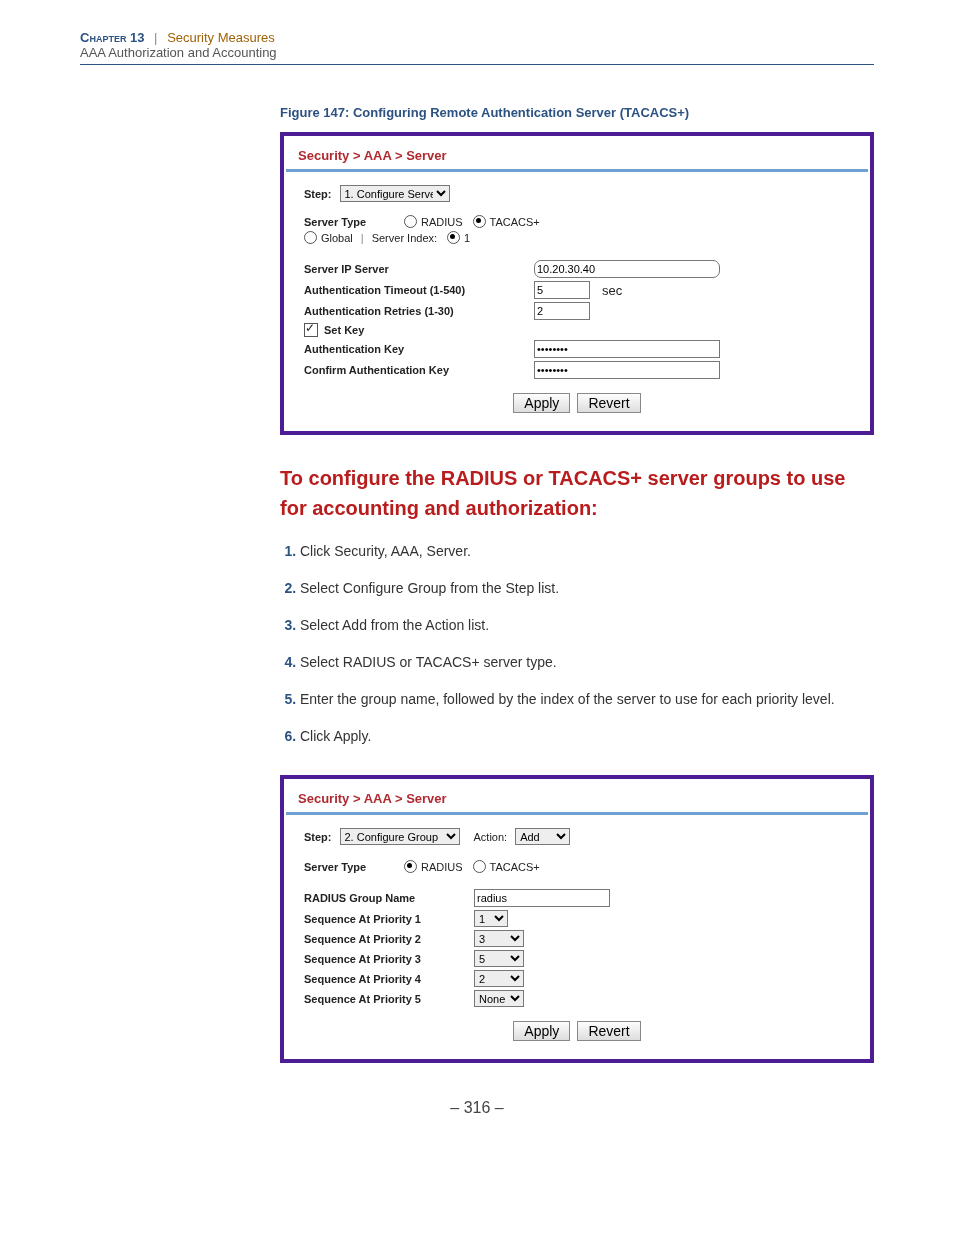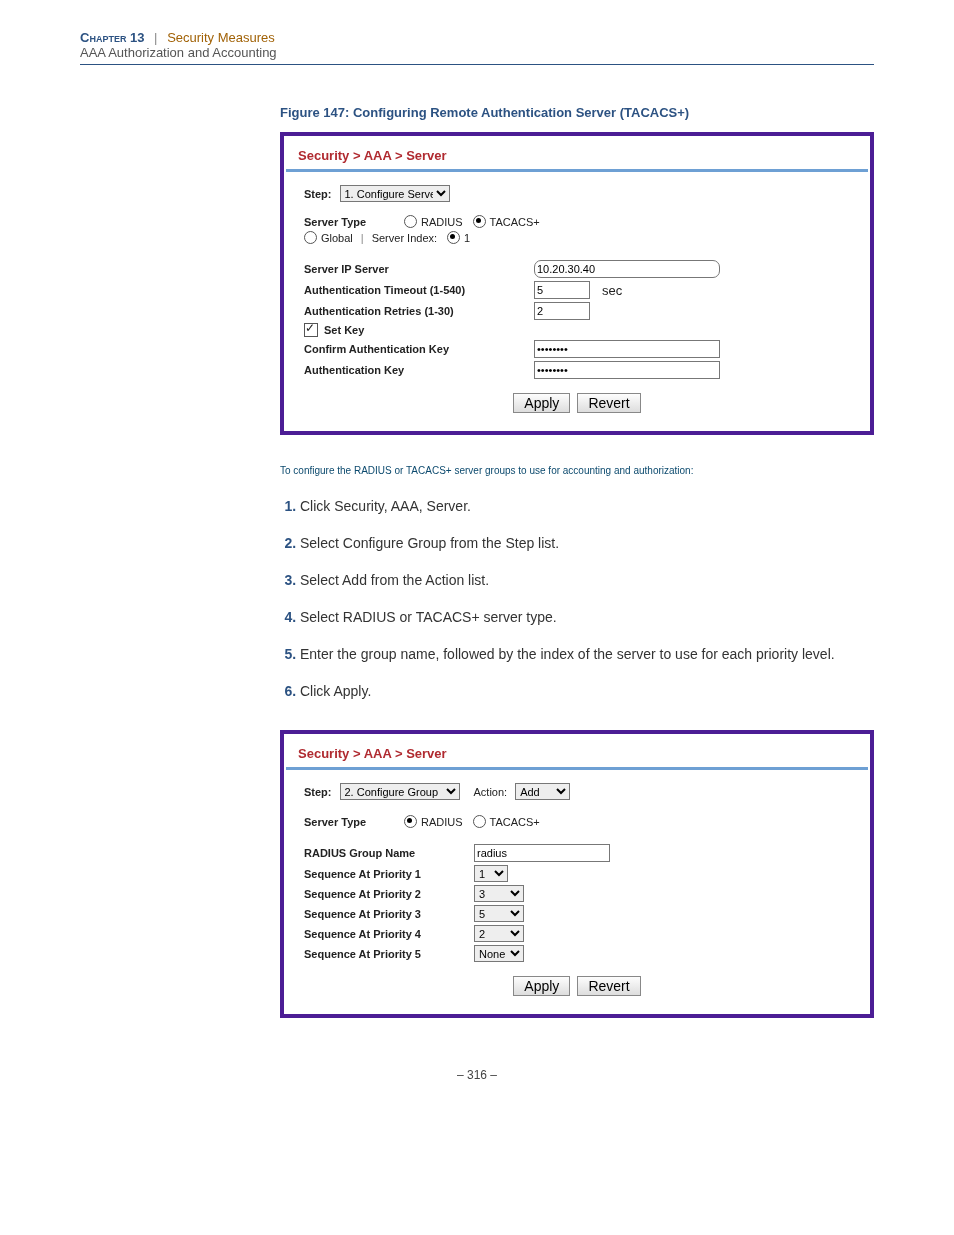--- a/index.html
+++ b/index.html
@@ -47,25 +47,25 @@
   .radio { appearance: none; width:11px; height:11px; border:1px solid #555; border-radius:50%; margin:0 4px 0 10px; vertical-align:middle; position:relative; display:inline-block; background:#fff;}
   .radio.checked::after{content:"";position:absolute;top:2px;left:2px;width:5px;height:5px;background:#000;border-radius:50%;}
   .checkbox { appearance:none; width:12px;height:12px;border:1px solid #555; margin:0 6px 0 0; vertical-align:middle; display:inline-block; background:#fff; position:relative;}
   .checkbox.checked::after{content:"✓";position:absolute;top:-3px;left:0;font-size:12px;}
   .tinput { border:1px solid #777; font-size:11px; padding:1px 2px; height:14px; box-sizing:content-box; font-family:Verdana,Arial,sans-serif;}
   .tselect { border:1px solid #777; font-size:11px; height:17px; background:#eee; font-family:Verdana,Arial,sans-serif;}
   .sec { margin-bottom:2px; }
   .unit { margin-left:12px; font-size:13px; }
   .btnrow { text-align:center; margin-top:14px; }
   .btn { font-size:14px; padding:1px 10px; border:1px solid #888; background:linear-gradient(#fdfdfd,#ddd); margin:0 2px; cursor:pointer;}
-  .body-text { font-size:10px; color:#0c4a6e; line-height:1.5; margin:12px 0 18px 0;}
+  .body-text { font-size:20px; color:#b91c1c; line-height:1.5; margin:12px 0 18px 0;font-weight:bold;}
   ol.steps { padding-left:20px; margin:0 0 28px 0;}
   ol.steps li { font-size:14px; color:#333; line-height:1.5; margin-bottom:16px;}
   ol.steps li::marker { color:#2c5282; font-weight:bold; }
-  .footer { text-align:center; color:#444; font-size:12px; margin-top:50px;}
+  .footer { text-align:center; color:#444; font-size:16px; margin-top:36px;}
 </style>
 </head>
 <body>
 
 <div class="page">
   <div class="header-line">
     <span class="chapter-label">Chapter</span>
     <span class="chapter-num">13</span>
     <span class="divider">|</span>
     <span class="section-link">Security Measures</span><br>
@@ -114,25 +114,25 @@
           </div>
         <div class="row">
             <span class="label-col">Authentication Retries (1-30)</span>
           <input class="tinput" style="width: 50px;" value="2">
           </div>
         <div class="row">
           <span class="checkbox checked"></span>
           <span style="font-weight:bold;">Set Key</span>
         </div>
         <div class="row">
+            <span class="label-col">Authentication Key</span>
+          <input class="tinput" type="password" style="width: 180px;" value="••••••••">
+          </div>
+        <div class="row">
             <span class="label-col">Confirm Authentication Key</span>
-          <input class="tinput" type="password" style="width: 180px;" value="••••••••">
-          </div>
-        <div class="row">
-            <span class="label-col">Authentication Key</span>
           <input class="tinput" type="password" style="width: 180px;" value="••••••••">
           </div>
         <div class="btnrow">
           <button class="btn">Apply</button>
           <button class="btn">Revert</button>
         </div>
       </div>
     </div>
 
     <div class="body-text">To configure the RADIUS or TACACS+ server groups to use for accounting and authorization:</div>

